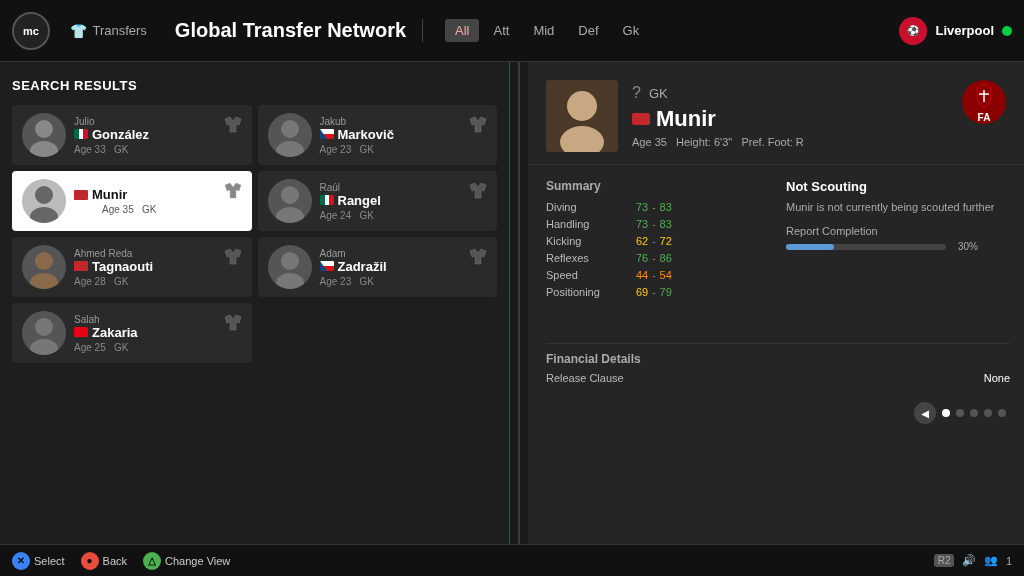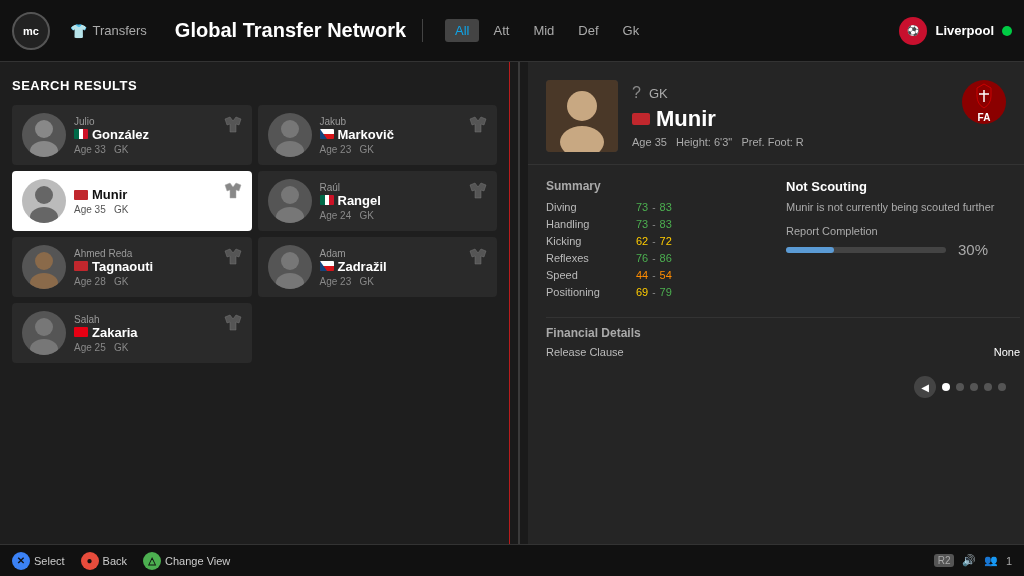--- a/index.html
+++ b/index.html
@@ -54,21 +54,21 @@
     }
     .filter-tab {
       padding: 4px 10px;
       border-radius: 3px;
       cursor: pointer;
       color: #aaa;
       font-size: 13px;
     }
     .filter-tab.active {
       background: #444;
-      color: #0ea5e9;
+      color: #fca5a5;
     }
     .top-bar-right {
       margin-left: auto;
       display: flex; align-items: center; gap: 8px;
     }
     .club-badge {
       width: 28px; height: 28px;
       background: #c8102e;
       border-radius: 50%;
       display: flex; align-items: center; justify-content: center;
@@ -117,21 +117,21 @@
       align-items: center;
       gap: 8px;
       cursor: pointer;
       position: relative;
     }
     .player-card.selected {
       background: #fff;
       color: #111;
     }
     .player-card.selected .player-name { color: #111; }
-    .player-card.selected .player-meta { color: #555; }
+    .player-card.selected .player-meta { color: #555; margin-left: 28px; }
     .player-avatar {
       width: 44px; height: 44px;
       border-radius: 50%;
       background: #555;
       overflow: hidden;
       flex-shrink: 0;
       display: flex; align-items: center; justify-content: center;
     }
     .player-avatar svg { width: 44px; height: 44px; }
     .player-info { flex: 1; }
@@ -243,25 +243,26 @@
     .scouting-text { font-size: 11px; color: #aaa; line-height: 1.4; margin-bottom: 10px; }
     .report-label { font-size: 11px; color: #aaa; margin-bottom: 4px; }
     .progress-bar-bg {
       height: 6px; background: #444; border-radius: 3px; width: 160px;
       display: inline-block; vertical-align: middle;
       margin-right: 6px;
     }
     .progress-bar-fill {
       height: 100%; background: #5b9bd5; border-radius: 3px;
     }
-    .progress-pct { font-size: 15px; color: #aaa; }
+    .progress-pct { font-size: 10px; color: #aaa; }
 
     
     .financial-section {
-      padding: 0 4px 10px 18px;
+      padding: 0 14px 10px 18px;
+      margin-top: 26px;
     }
     .financial-title { font-size: 12px; color: #aaa; margin-bottom: 6px; font-weight: bold; border-top: 1px solid #333; padding-top: 8px; }
     .financial-row { display: flex; justify-content: space-between; }
     .fin-label { font-size: 11px; color: #bbb; }
     .fin-value { font-size: 11px; color: #fff; }
 
     
     .bottom-bar {
       position: absolute;
       bottom: 0; left: 0; right: 0;

